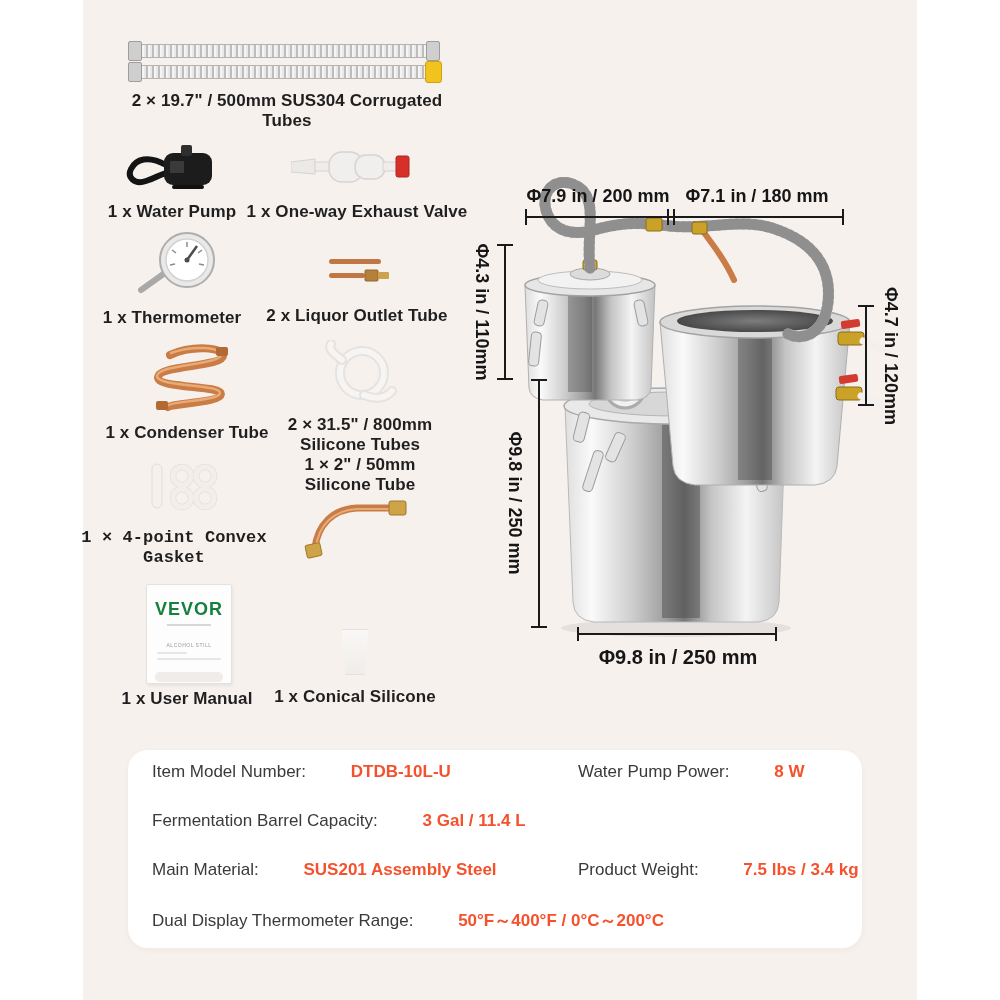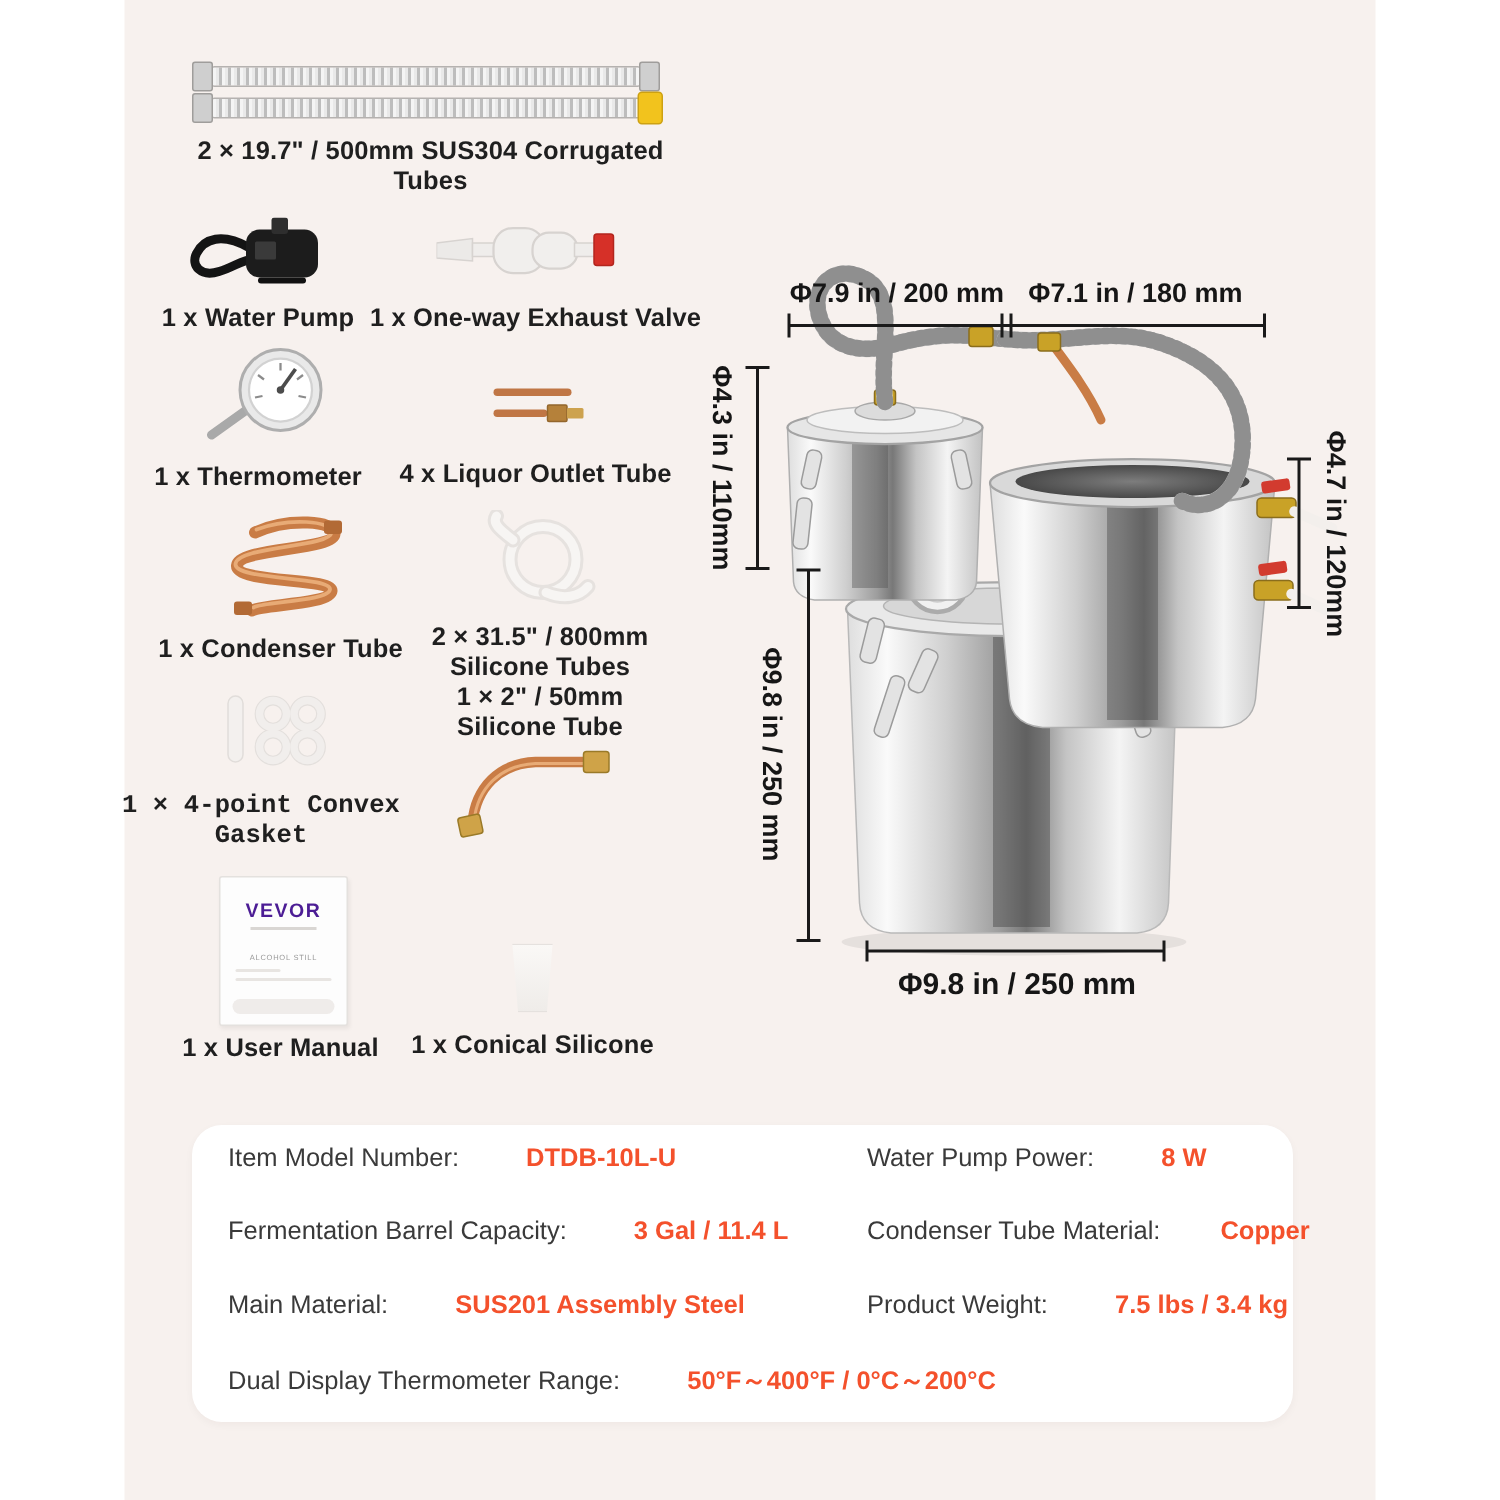--- a/index.html
+++ b/index.html
@@ -25,21 +25,21 @@
   .tube-cap{position:absolute;right:-12px;top:-5px;width:15px;height:20px;background:#f2c31d;border:1px solid #cda112;border-radius:3px;}
   
   .dim{position:absolute;font-size:18px;font-weight:700;color:#161616;white-space:nowrap;transform:translate(-50%,-50%);}
   .dim.rot{transform:translate(-50%,-50%) rotate(90deg);}
   .dim.big{font-size:20px;}
   
   .manual{
     position:absolute;background:#fdfdfd;border:1px solid #e4e1de;border-radius:2px;
     box-shadow:1px 2px 3px rgba(0,0,0,.06);text-align:center;
   }
-  .manual-brand{font-size:13px;font-weight:700;letter-spacing:1px;color:#4c1d95;margin-top:14px;}
+  .manual-brand{font-size:18px;font-weight:700;letter-spacing:1px;color:#15803d;margin-top:14px;}
   .manual-tagline{height:2px;width:44px;background:#d9d6d3;margin:4px auto 0;}
   .manual-doc{font-size:5px;letter-spacing:.5px;color:#9a9a9a;margin-top:16px;}
   .manual-line{height:2px;background:#e8e5e2;border-radius:1px;margin:4px 10px 0;}
   .manual-blob{height:10px;background:#efecea;border-radius:5px;margin:12px 8px 0;}
   
   .cone{
     position:absolute;background:linear-gradient(180deg,#faf8f6,#efece9);
     border:1px solid #e5e1de;clip-path:polygon(8% 0,92% 0,80% 100%,20% 100%);
   }
   
@@ -100,21 +100,21 @@
     <circle cx="54" cy="28" r="2.5" fill="#4c4c4c"></circle>
   </svg>
   <div class="caption" style="left:92px;top:308px;width:160px;">1 x Thermometer</div>
 
   <svg class="abs" style="left:327px;top:257px;" width="64" height="28" viewBox="0 0 64 28">
     <rect x="2" y="2" width="52" height="5" rx="2.5" fill="#c07645"></rect>
     <rect x="2" y="16" width="36" height="5" rx="2.5" fill="#c07645"></rect>
     <rect x="38" y="13" width="13" height="11" rx="1" fill="#b5813a" stroke="#93662c" stroke-width="1"></rect>
     <rect x="51" y="15" width="11" height="7" rx="1" fill="#cda24e"></rect>
   </svg>
-  <div class="caption" style="left:252px;top:306px;width:210px;">4 x Liquor Outlet Tube</div>
+  <div class="caption" style="left:252px;top:306px;width:210px;">2 x Liquor Outlet Tube</div>
 
   <svg class="abs" style="left:146px;top:341px;" width="88" height="72" viewBox="0 0 88 72">
     <g fill="none" stroke-linecap="round">
       <path d="M22,16 C40,4 76,4 76,14 C76,26 14,24 12,36 C10,48 74,44 74,52 C74,62 20,60 18,66" stroke="#c3order" stroke-width="0"></path>
       <path d="M24,14 C46,4 78,6 77,15 C76,26 13,24 12,36 C11,48 76,44 75,53 C74,62 28,62 22,66" stroke="#c97c45" stroke-width="8"></path>
       <path d="M24,13 C46,3 78,5 77,14 C76,25 13,23 12,35 C11,47 76,43 75,52 C74,61 28,61 22,65" stroke="#e6a briefly" stroke-width="0"></path>
       <path d="M25,12 C46,4 76,6 75,14 C74,24 12,23 11,35 C10,46 75,43 74,52 C73,60 28,60 23,64" stroke="#e8ab76" stroke-width="2.5"></path>
     </g>
     <rect x="70" y="6" width="12" height="9" rx="2" fill="#b26a35"></rect>
     <rect x="10" y="60" width="12" height="9" rx="2" fill="#b26a35"></rect>
@@ -285,23 +285,20 @@
   <div class="spec-card">
     <div class="spec-row" style="left:24px;top:12px;">
       <span class="spec-label">Item Model Number: </span><span class="spec-value">DTDB-10L-U</span>
     </div>
     <div class="spec-row" style="left:450px;top:12px;">
       <span class="spec-label">Water Pump Power: </span><span class="spec-value">8 W</span>
     </div>
     <div class="spec-row" style="left:24px;top:61px;">
       <span class="spec-label">Fermentation Barrel Capacity: </span><span class="spec-value">3 Gal / 11.4 L</span>
     </div>
-    <div class="spec-row" style="left:450px;top:61px;">
-      <span class="spec-label">Condenser Tube Material:</span><span class="spec-value">Copper</span>
-    </div>
     <div class="spec-row" style="left:24px;top:110px;">
       <span class="spec-label">Main Material: </span><span class="spec-value">SUS201 Assembly Steel</span>
     </div>
     <div class="spec-row" style="left:450px;top:110px;">
       <span class="spec-label">Product Weight: </span><span class="spec-value">7.5 lbs / 3.4 kg</span>
     </div>
     <div class="spec-row" style="left:24px;top:159px;">
       <span class="spec-label">Dual Display Thermometer Range: </span><span class="spec-value">50°F～400°F / 0°C～200°C</span>
     </div>
   </div>

